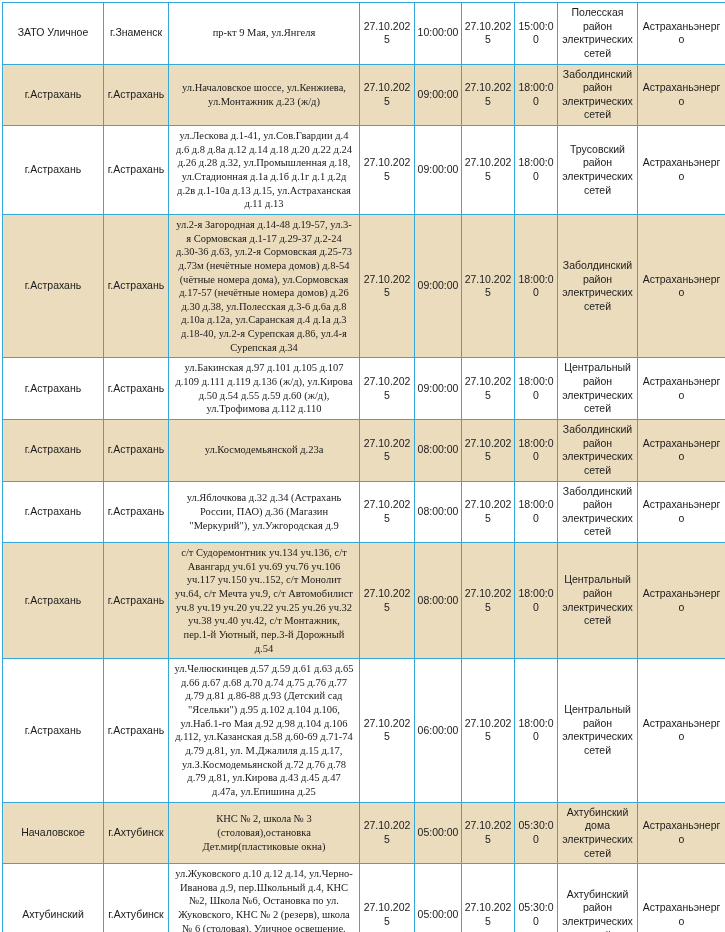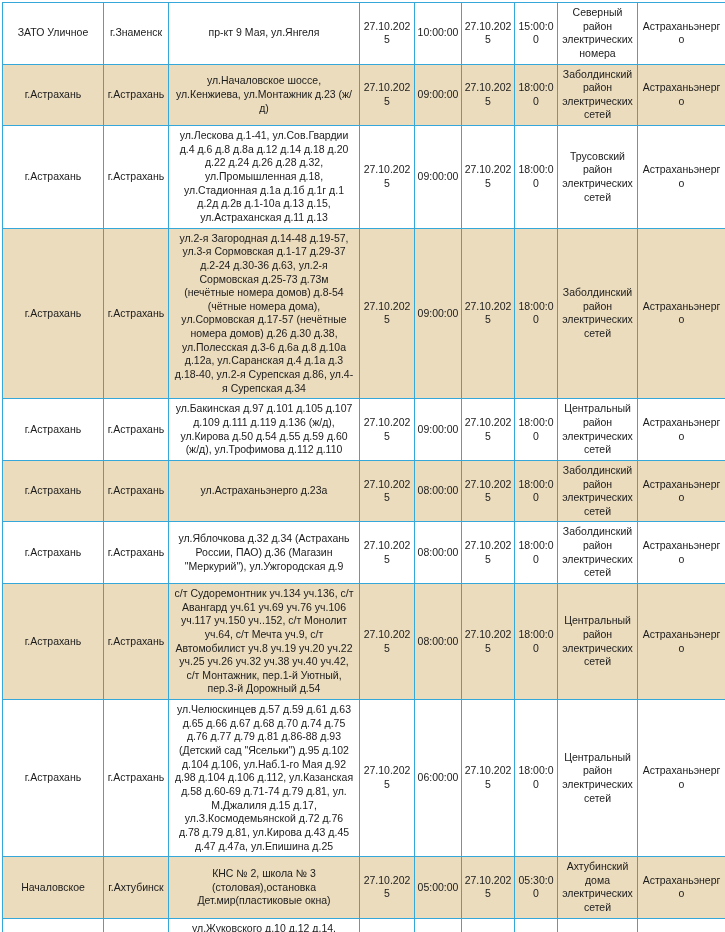--- a/index.html
+++ b/index.html
@@ -27,20 +27,21 @@
     line-height: 1.3;
     padding: 3px 3px;
     overflow-wrap: break-word;
   }
   table.outage-table tr.alt td {
     background: #ebdcbe;
   }
   table.outage-table td.addr {
     font-size: 10.5px;
     padding: 3px 5px;
+    font-family: Liberation Serif, serif;
   }
   table.outage-table td.dt {
     padding: 1px 1px;
   }
   
   col.c-district { width: 101px; }
   col.c-city     { width: 65px; }
   col.c-addr     { width: 191px; }
   col.c-d1       { width: 55px; }
   col.c-t1       { width: 47px; }
@@ -66,21 +67,21 @@
   </colgroup>
   <tbody id="table-body">
       <tr>
     <td>ЗАТО Уличное</td>
     <td>г.Знаменск</td>
     <td class="addr">пр-кт 9 Мая, ул.Янгеля</td>
     <td class="dt">27.10.2025</td>
     <td class="dt">10:00:00</td>
     <td class="dt">27.10.2025</td>
     <td class="dt">15:00:00</td>
-    <td>Северный район электрических номера</td>
+    <td>Полесская район электрических сетей</td>
     <td>Астраханьэнерго</td>
   </tr>
       <tr class="alt">
     <td>г.Астрахань</td>
     <td>г.Астрахань</td>
     <td class="addr">ул.Началовское шоссе, ул.Кенжиева, ул.Монтажник д.23 (ж/д)</td>
     <td class="dt">27.10.2025</td>
     <td class="dt">09:00:00</td>
     <td class="dt">27.10.2025</td>
     <td class="dt">18:00:00</td>
@@ -116,21 +117,21 @@
     <td class="dt">27.10.2025</td>
     <td class="dt">09:00:00</td>
     <td class="dt">27.10.2025</td>
     <td class="dt">18:00:00</td>
     <td>Центральный район электрических сетей</td>
     <td>Астраханьэнерго</td>
   </tr>
       <tr class="alt">
     <td>г.Астрахань</td>
     <td>г.Астрахань</td>
-    <td class="addr">ул.Астраханьэнерго д.23а</td>
+    <td class="addr">ул.Космодемьянской д.23а</td>
     <td class="dt">27.10.2025</td>
     <td class="dt">08:00:00</td>
     <td class="dt">27.10.2025</td>
     <td class="dt">18:00:00</td>
     <td>Заболдинский район электрических сетей</td>
     <td>Астраханьэнерго</td>
   </tr>
       <tr>
     <td>г.Астрахань</td>
     <td>г.Астрахань</td>

